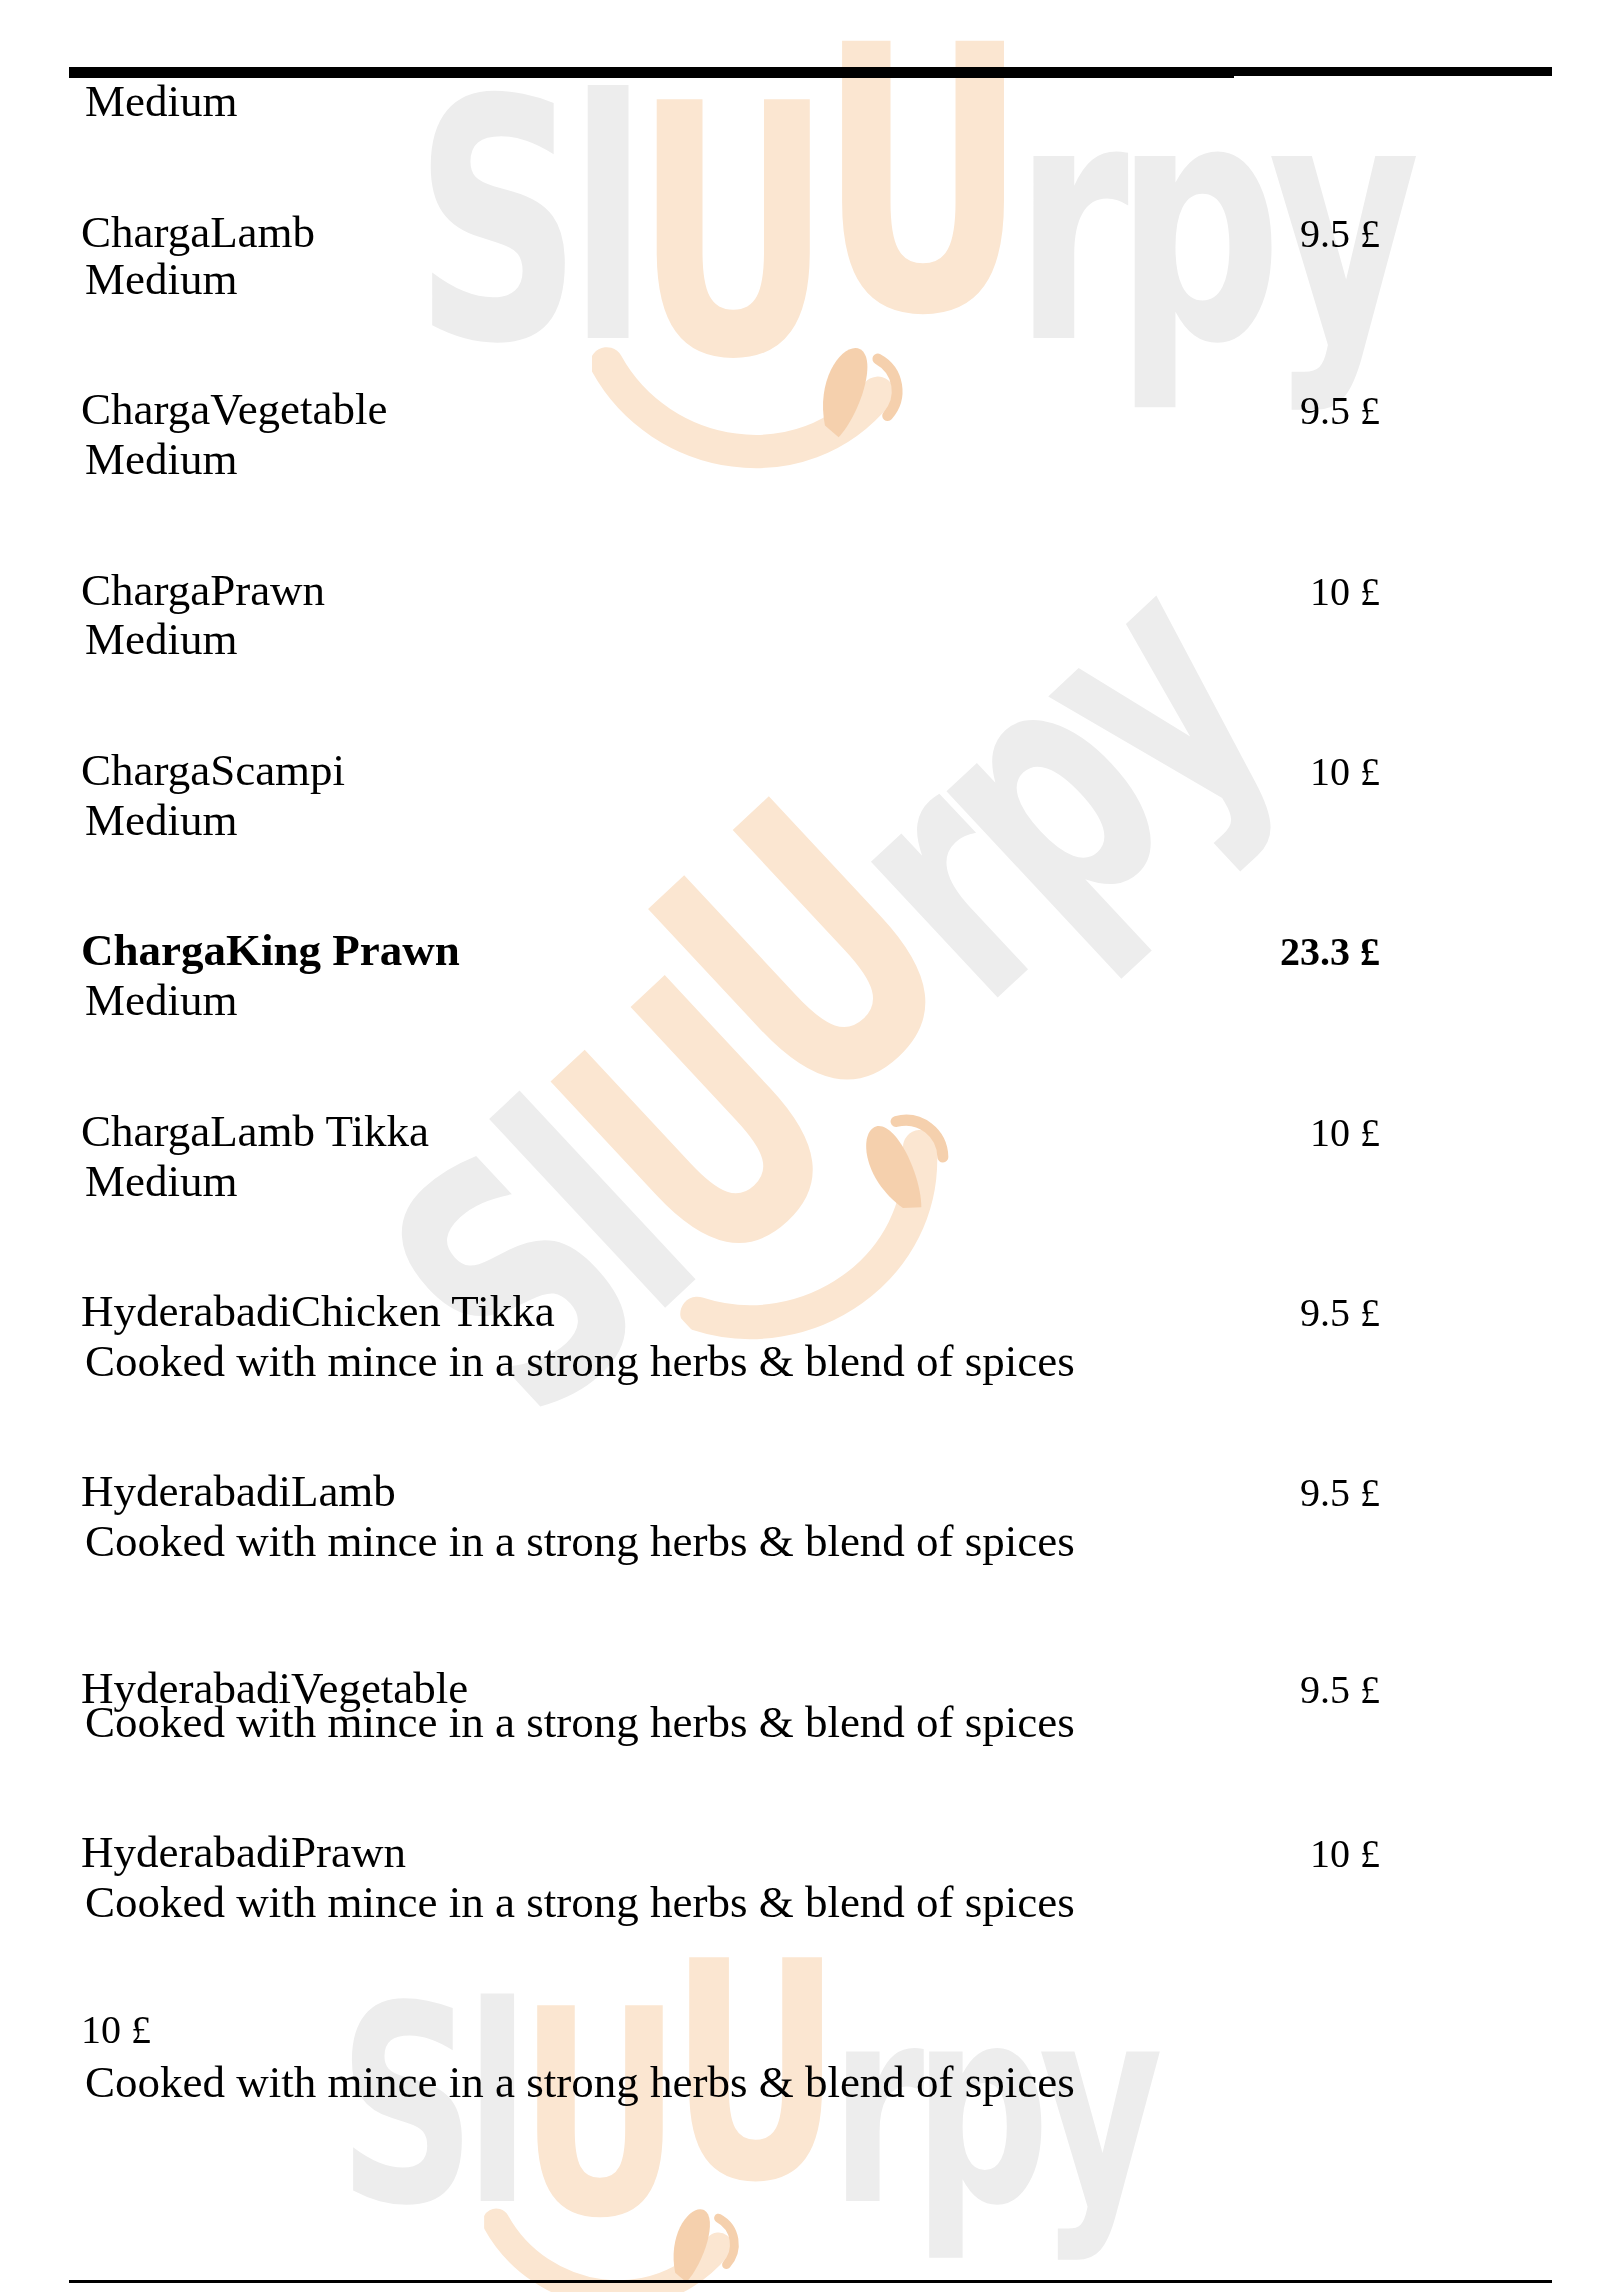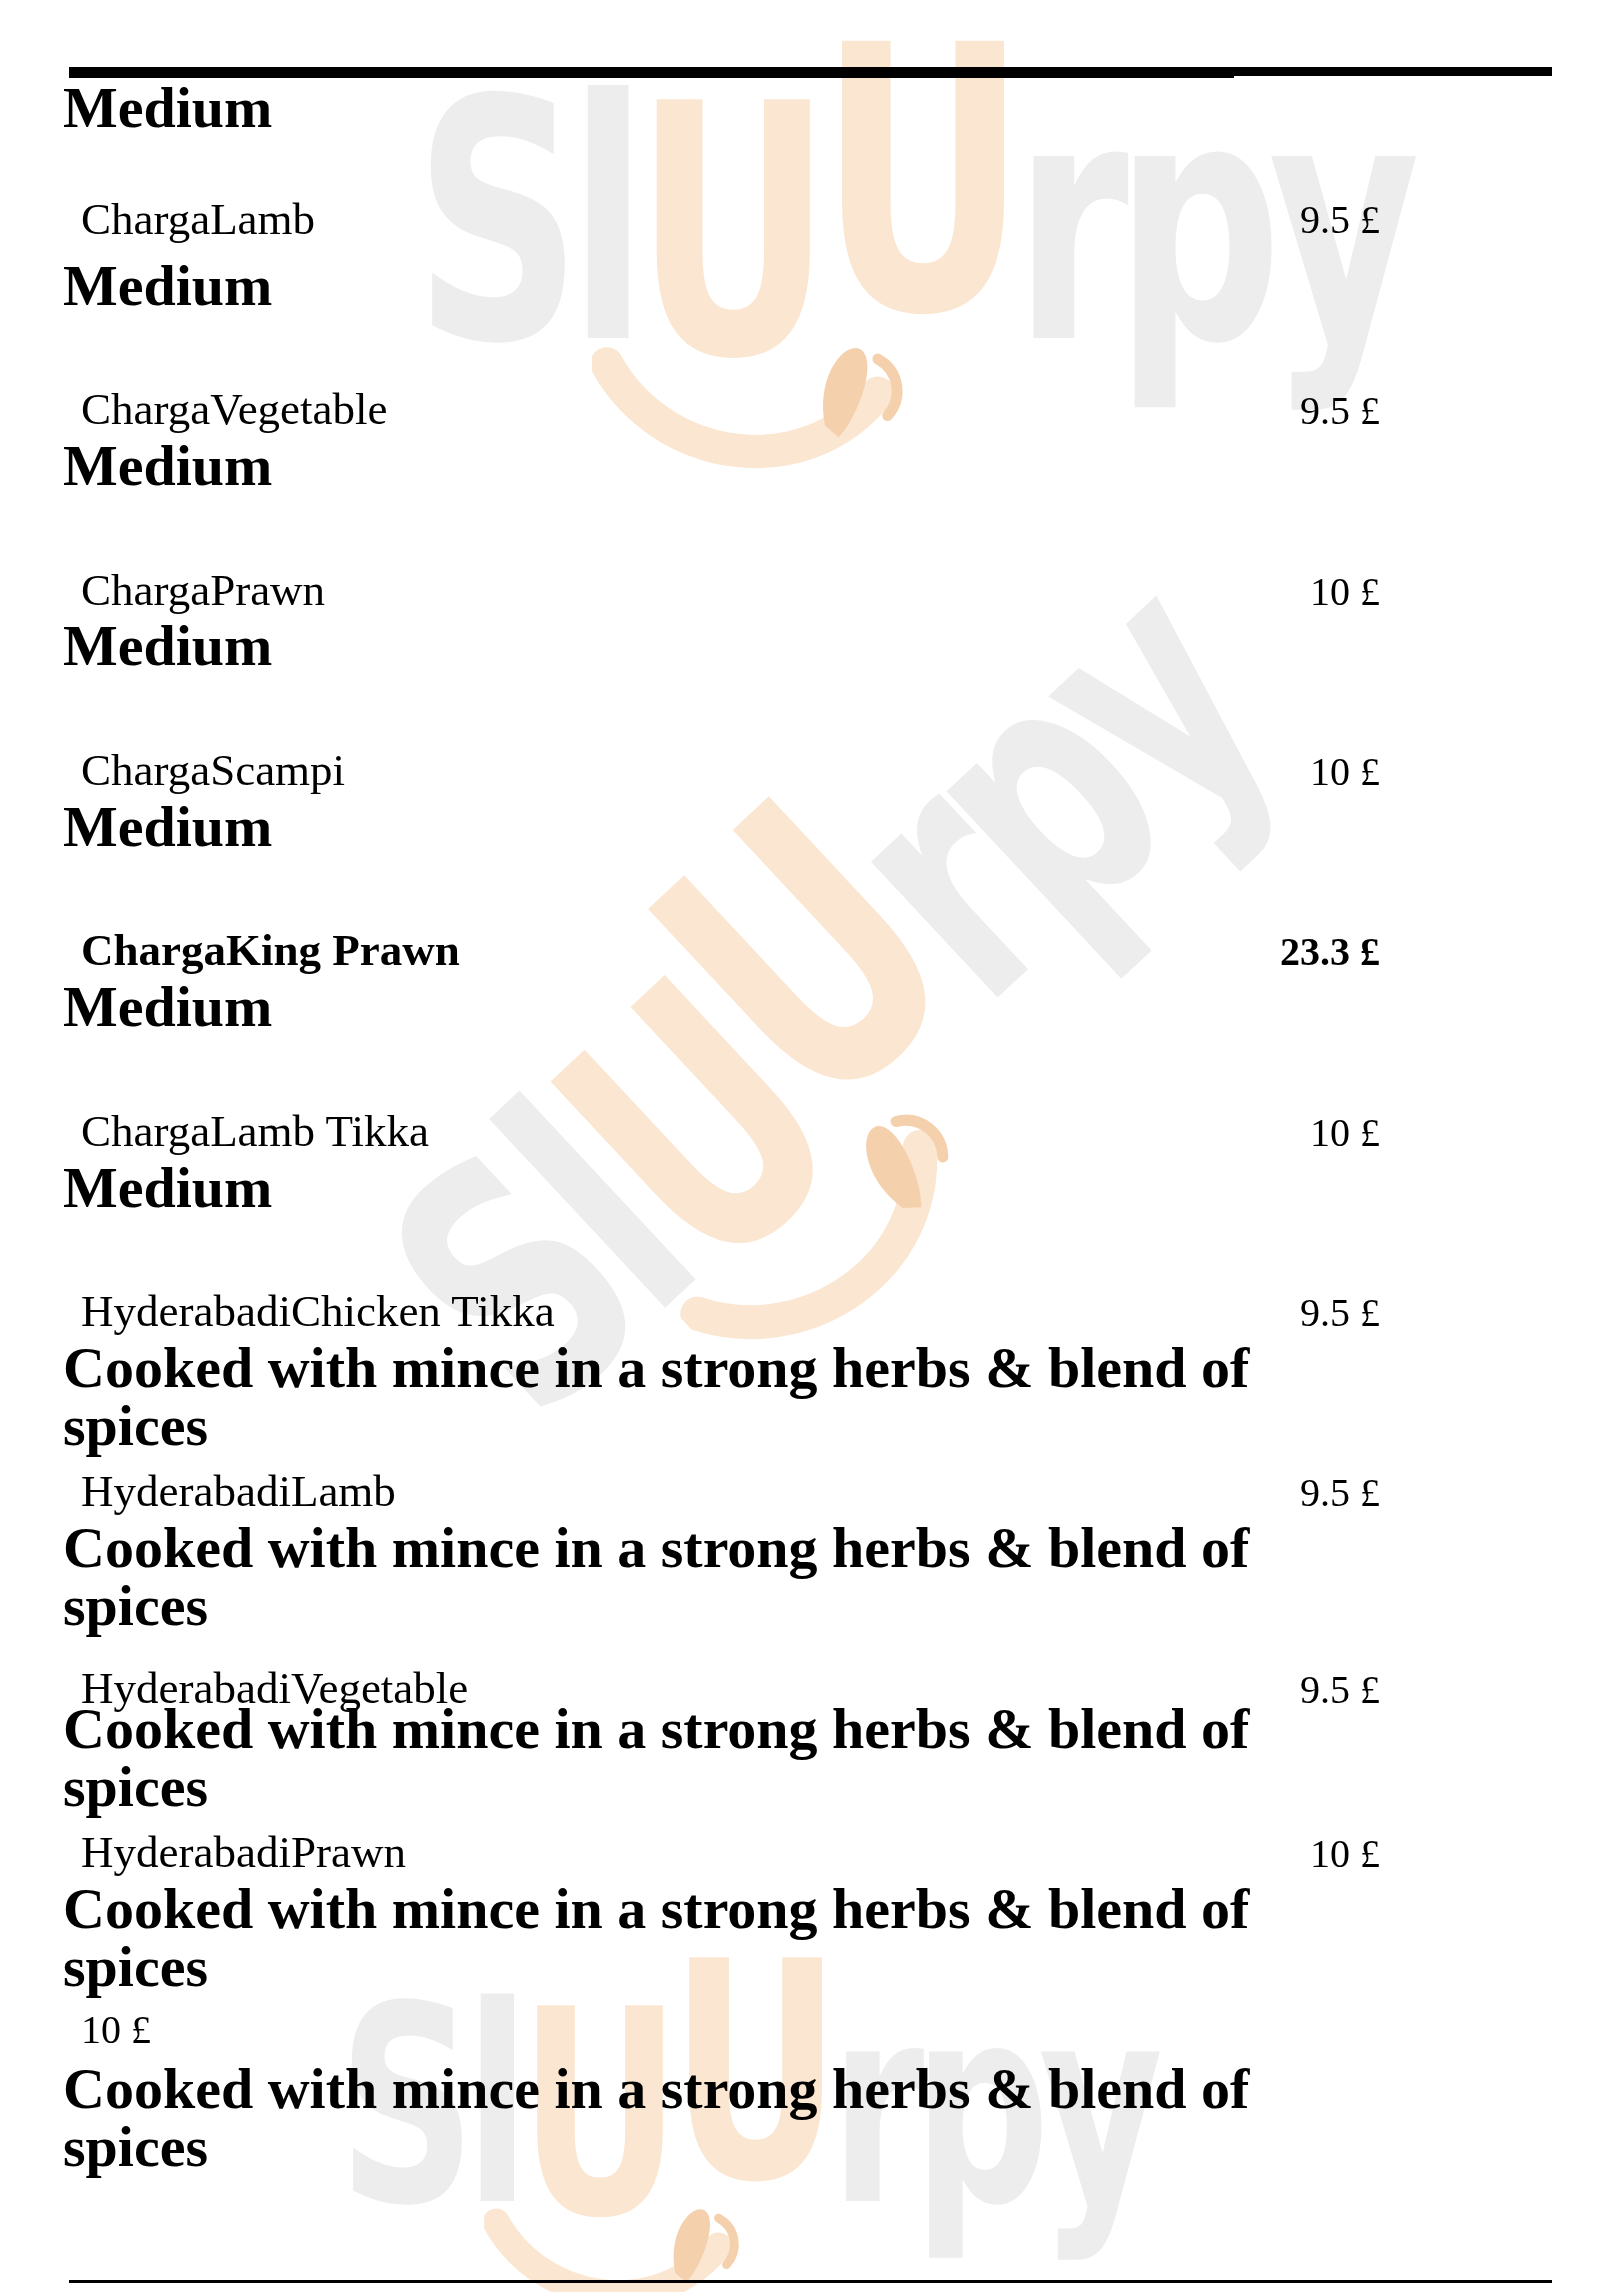--- a/index.html
+++ b/index.html
@@ -46,26 +46,25 @@
     display:flex;
     justify-content:space-between;
     align-items:baseline;
     line-height:1;
     z-index:1;
   }
   .item-name{font-size:45px;}
   .item-price{font-size:40px;}
   .item-sub{
     position:absolute;
-    left:63px;
+    left:85px;
     right:241px;
-    font-size:58px;
+    font-size:45px;
     line-height:1;
     z-index:1;
-    font-weight:bold;
   }
 </style>
 </head>
 <body>
 
 <div id="page">
 
   <div id="wm-layer">
   <div class="wm" style="left: 414px; top: 27.4px; transform: rotate(0deg) scale(1);">
     <div class="wm-text"><span class="wm-letter " style="color: rgb(237, 237, 237);">S</span><span class="wm-letter " style="color: rgb(237, 237, 237);">l</span><span class="wm-letter u1" style="color: rgb(251, 230, 209);">U</span><span class="wm-letter u2" style="color: rgb(251, 230, 209);">U</span><span class="wm-letter " style="color: rgb(237, 237, 237);">r</span><span class="wm-letter " style="color: rgb(237, 237, 237);">p</span><span class="wm-letter " style="color: rgb(237, 237, 237);">y</span></div>
@@ -95,21 +94,21 @@
   </div>
 </div>
 
   <div class="rule" id="rule-top-left" style="left: 69px; top: 67px; width: 1165px; height: 10.8px;"></div>
   <div class="rule" id="rule-top-right" style="left: 1234px; top: 67px; width: 318px; height: 8.8px;"></div>
   <div class="rule" id="rule-bottom" style="left: 69px; top: 2280px; width: 1483px; height: 2.9px;"></div>
 
   <div class="item-sub" id="leading-sub" style="top: 79px;">Medium</div>
 
   <div id="rows-layer">
-  <div class="menu-row" style="top: 197px; align-items: center;">
+  <div class="menu-row" style="top: 210px;">
     <span class="item-name">ChargaLamb</span>
     <span class="item-price">9.5 £</span>
   </div>
   <div class="item-sub" style="top: 257px;">Medium</div>
 
   <div class="menu-row" style="top: 387px;">
     <span class="item-name">ChargaVegetable</span>
     <span class="item-price">9.5 £</span>
   </div>
   <div class="item-sub" style="top: 437px;">Medium</div>

